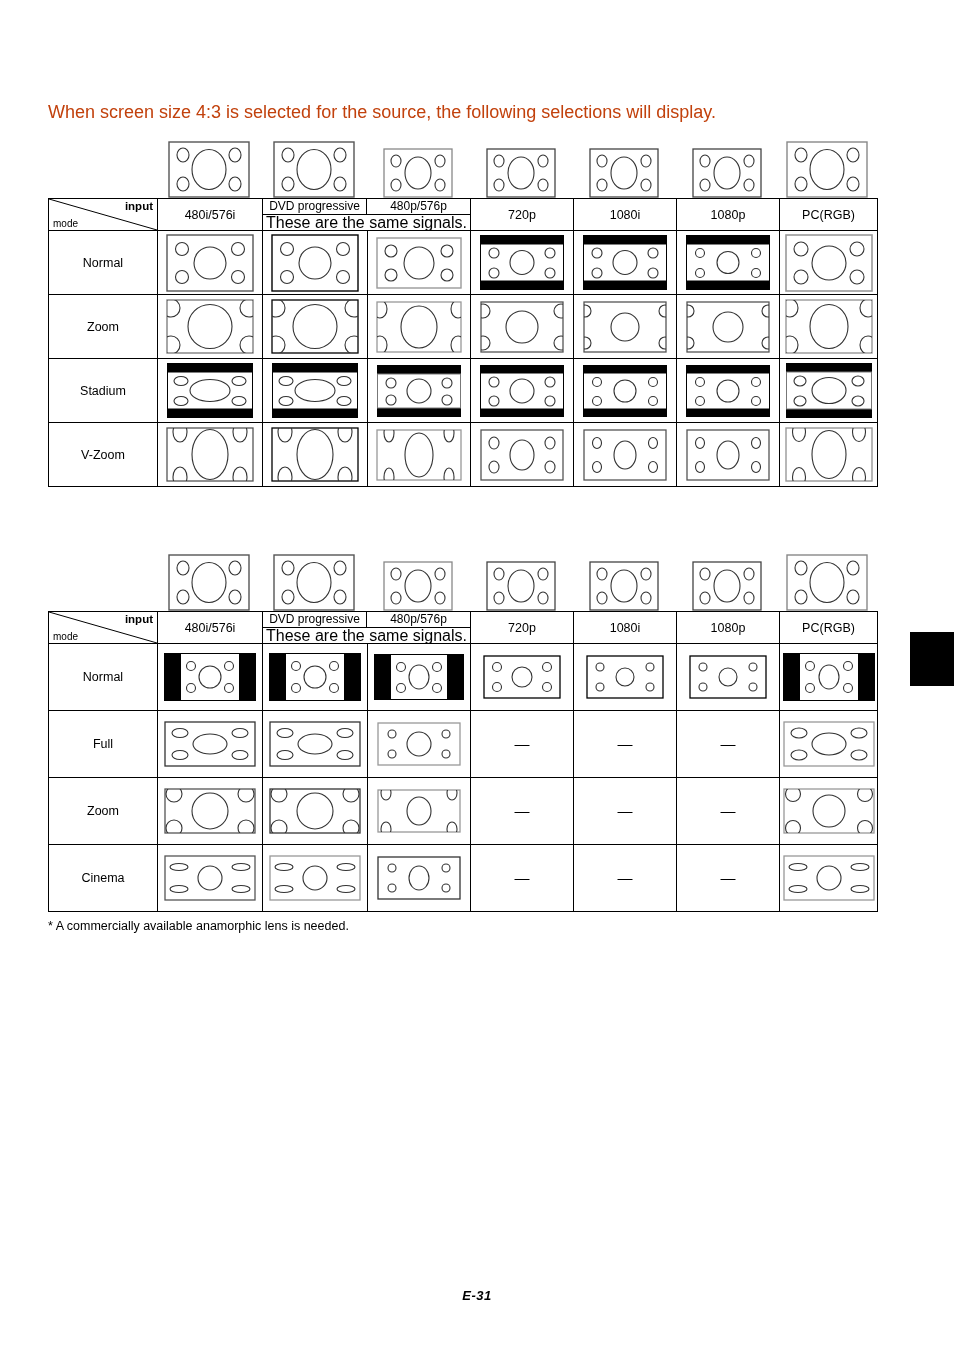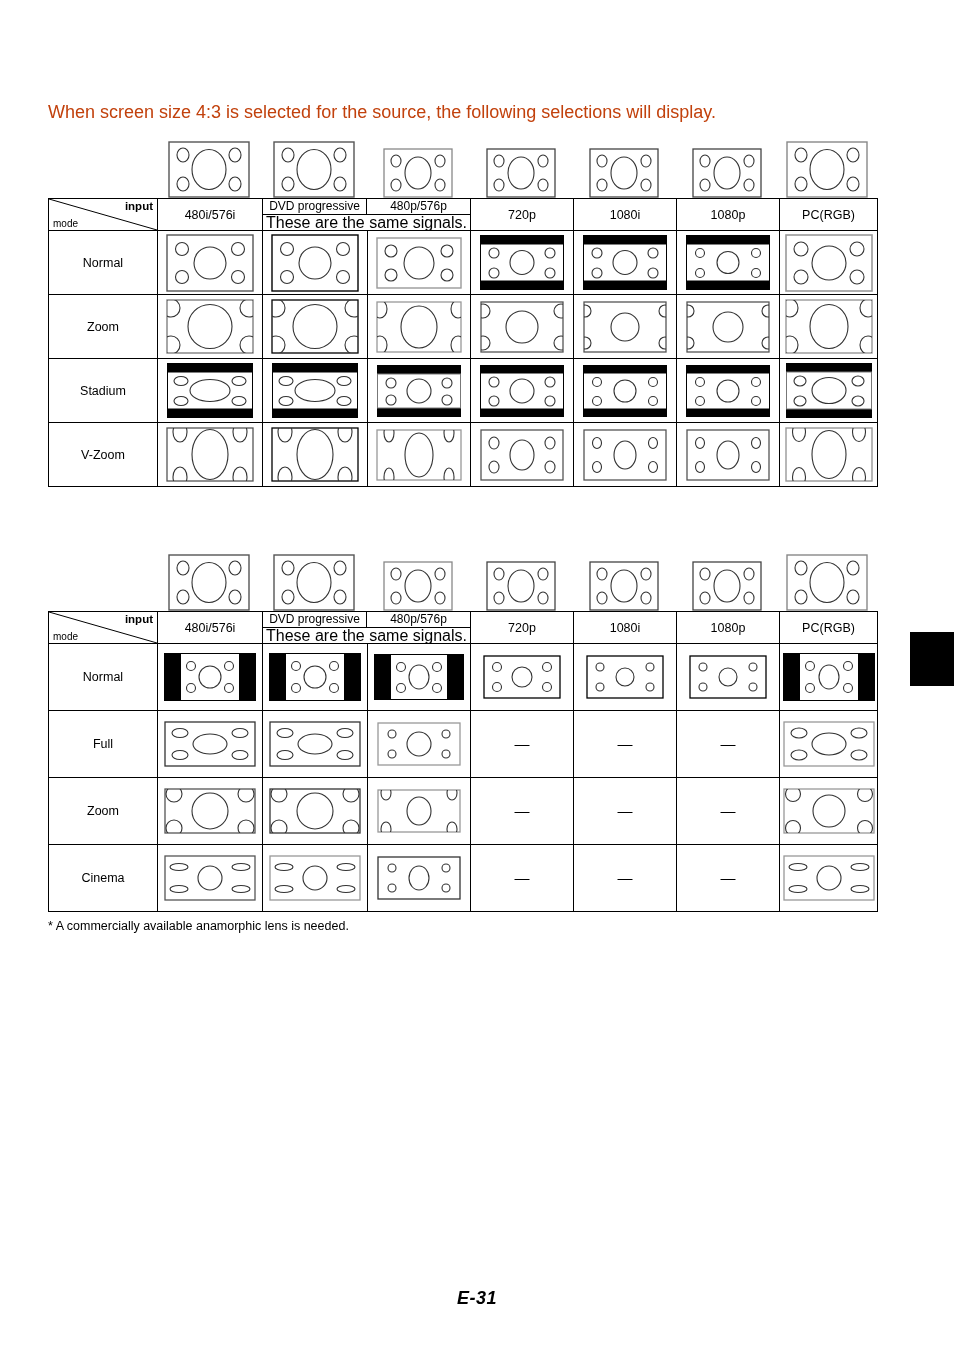--- a/index.html
+++ b/index.html
@@ -35,21 +35,21 @@
     font-size: 12.5px;
     color: #000000;
     white-space: nowrap;
   }
   .page-number {
     position: absolute;
     left: 0;
     right: 0;
     top: 1288px;
     text-align: center;
-    font-size: 18px;
+    font-size: 13px;
     font-weight: bold;
     font-style: italic;
     letter-spacing: .5px;
   }
   .edge-tab {
     position: absolute;
     right: 0px;
     top: 632px;
     width: 44px;
     height: 54px;

